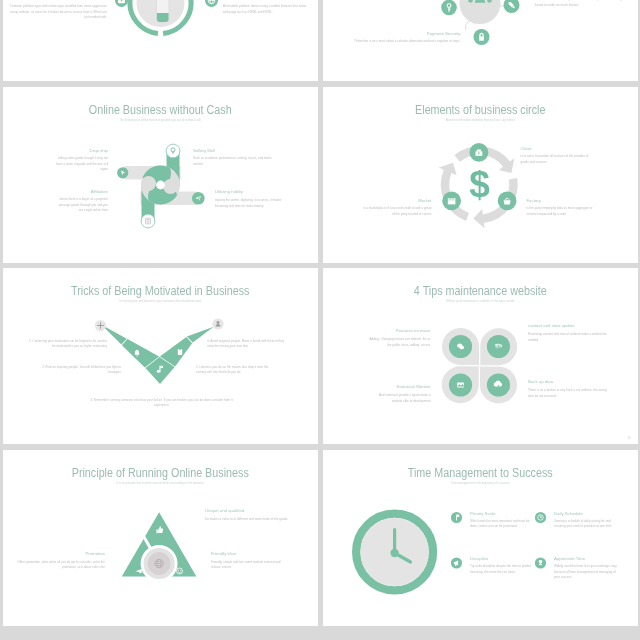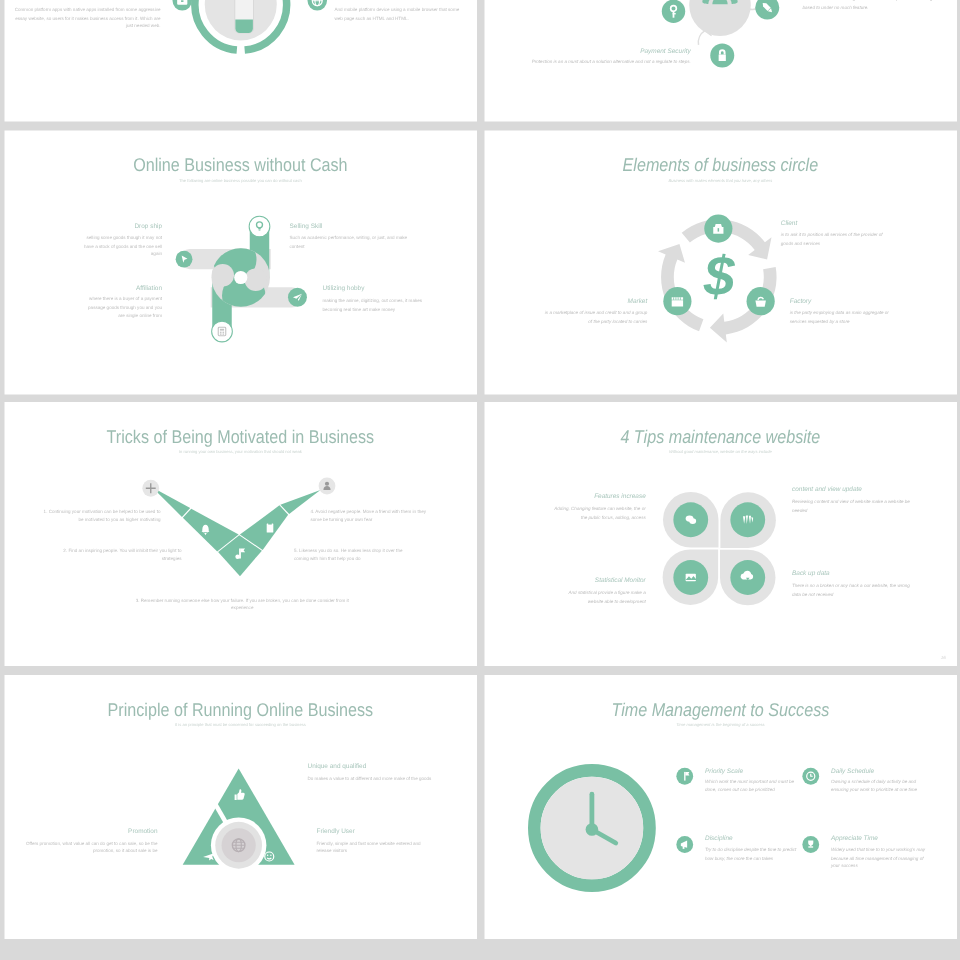--- a/index.html
+++ b/index.html
@@ -1,20 +1,20 @@
 <!DOCTYPE html>
 <html><head>
 <meta charset="utf-8">
 <style>
 html,body{margin:0;padding:0;}
 body{width:640px;height:640px;background:#d9d9d9;font-family:"Liberation Sans",sans-serif;overflow:hidden;}
 #grid{position:absolute;left:3px;top:-95px;width:634px;}
 .row{display:flex;margin-bottom:5.5px;}
 .slide{position:relative;width:314.5px;height:176px;background:#fff;overflow:hidden;flex:0 0 auto;}
-.slide+.slide{margin-left:5.5px;font-style:italic;}
+.slide+.slide{margin-left:5.5px;}
 .ttl{position:absolute;left:0;width:100%;text-align:center;color:#9cbcb1;font-size:12.3px;font-weight:400;white-space:nowrap;transform:scaleX(0.875);}
 .sub{position:absolute;left:0;width:100%;text-align:center;color:#c9d3cf;font-size:2.75px;}
 .lbl{position:absolute;color:#a9c6bc;font-size:4.3px;white-space:nowrap;}
 .bdy{position:absolute;color:#bcbcbc;font-size:3.05px;line-height:1.85;}
 .r{text-align:right;}
 .c{text-align:center;}
 .pg{position:absolute;right:7px;bottom:4px;color:#d3d3d3;font-size:3px;}
 svg{position:absolute;overflow:visible;}
 </style>
 </head>

